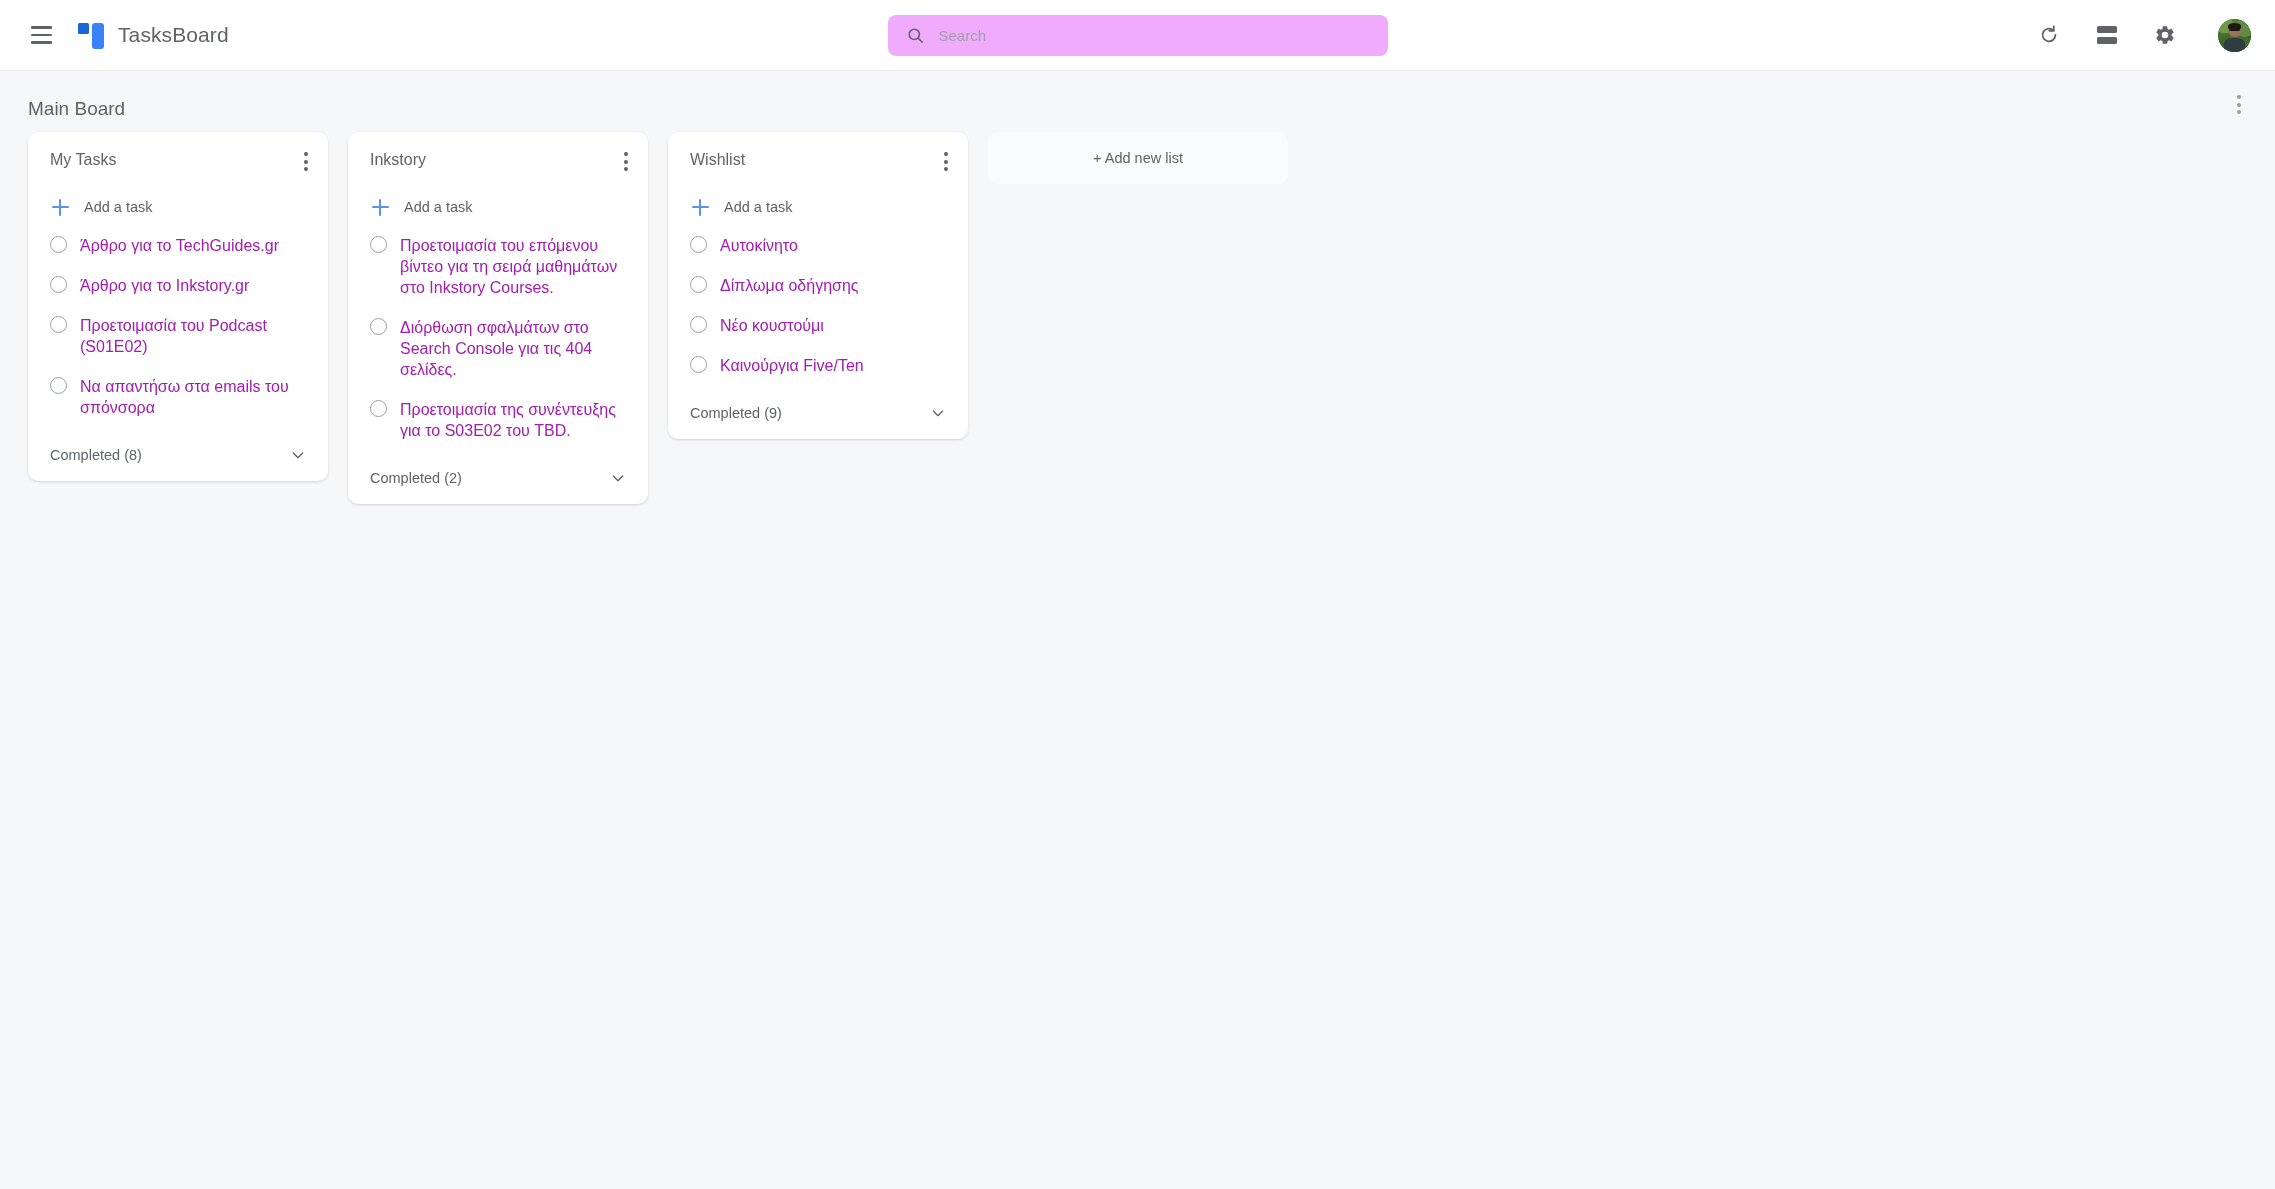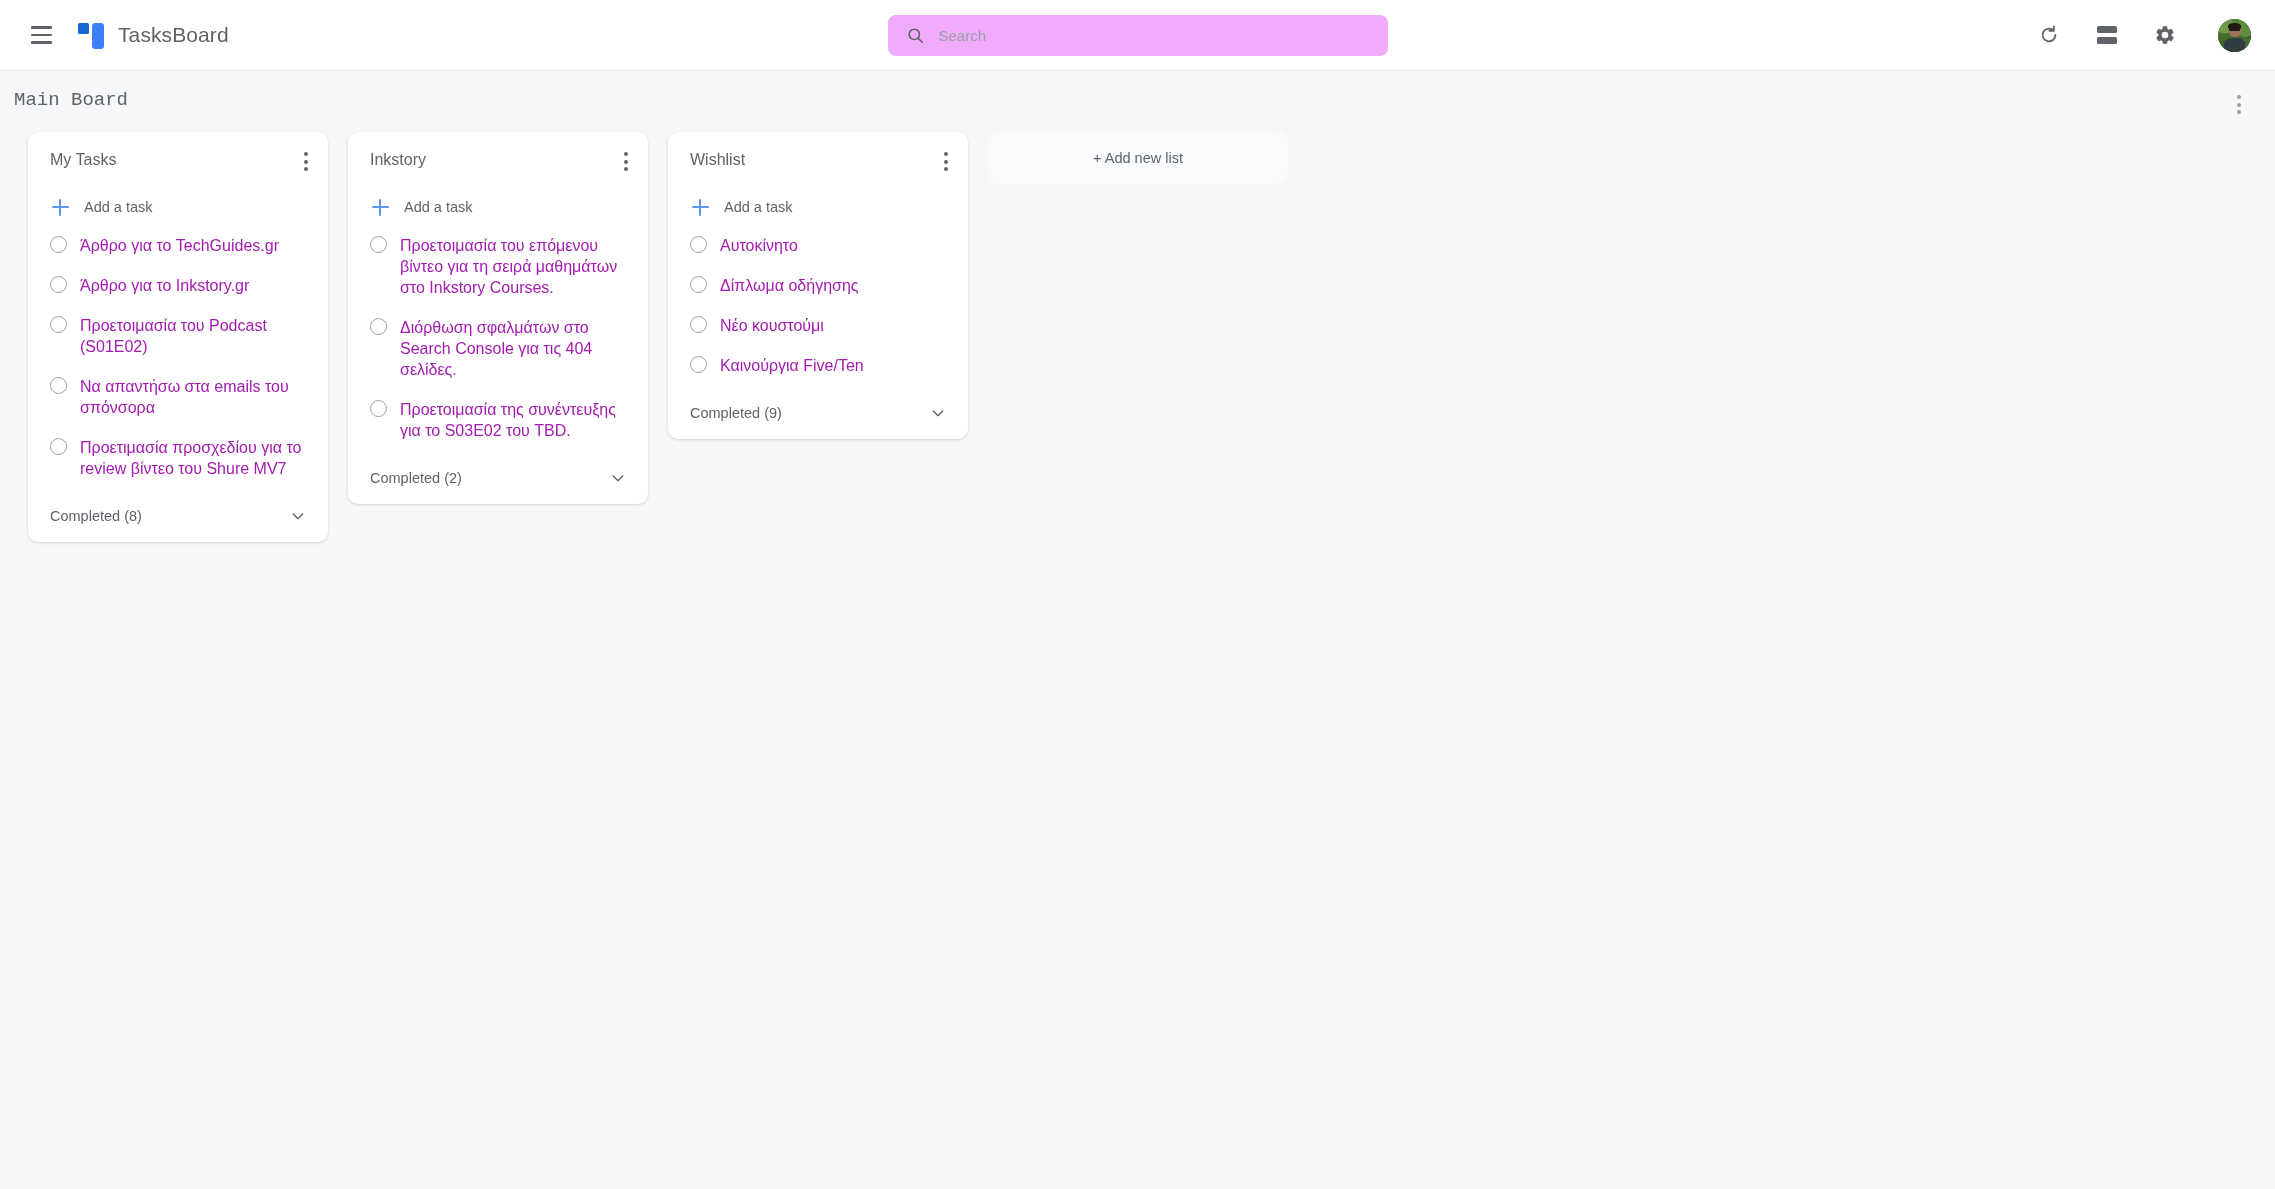--- a/index.html
+++ b/index.html
@@ -186,23 +186,22 @@
     left: 50%; bottom: -6%;
     transform: translateX(-50%);
     width: 66%; height: 48%;
     border-radius: 36% 36% 12% 12%;
     background: #2f3d42;
   }
 
   
   .board-header {
     display: flex;
-    align-items: flex-start;
-    padding: 18px 28px 8px 14px;
-    font-family: Liberation Mono, monospace;
+    align-items: flex-end;
+    padding: 18px 28px 8px 28px;
   }
   .board-title {
     font-size: 19px;
     color: #5f6368;
   }
   .board-menu {
     margin-left: auto;
     cursor: pointer;
     padding: 6px;
     display: flex;
@@ -438,24 +437,20 @@
         <span class="task-text">Άρθρο για το Inkstory.gr</span>
       </div>
       <div class="task">
         <span class="checkbox"></span>
         <span class="task-text">Προετοιμασία του Podcast (S01E02)</span>
       </div>
       <div class="task">
         <span class="checkbox"></span>
         <span class="task-text">Να απαντήσω στα emails του σπόνσορα</span>
       </div>
-      <div class="task">
-        <span class="checkbox"></span>
-        <span class="task-text">Προετιμασία προσχεδίου για το review βίντεο του Shure MV7</span>
-      </div>
       <div class="completed-row">
         <span class="completed-label">Completed (8)</span>
         <span class="chev">
           <svg width="16" height="16" viewBox="0 0 24 24">
             <polyline points="5,9 12,16 19,9" fill="none" stroke="#5f6368" stroke-width="2" stroke-linecap="round" stroke-linejoin="round"></polyline>
           </svg>
         </span>
       </div>
     </div>
     <div class="list-card">

